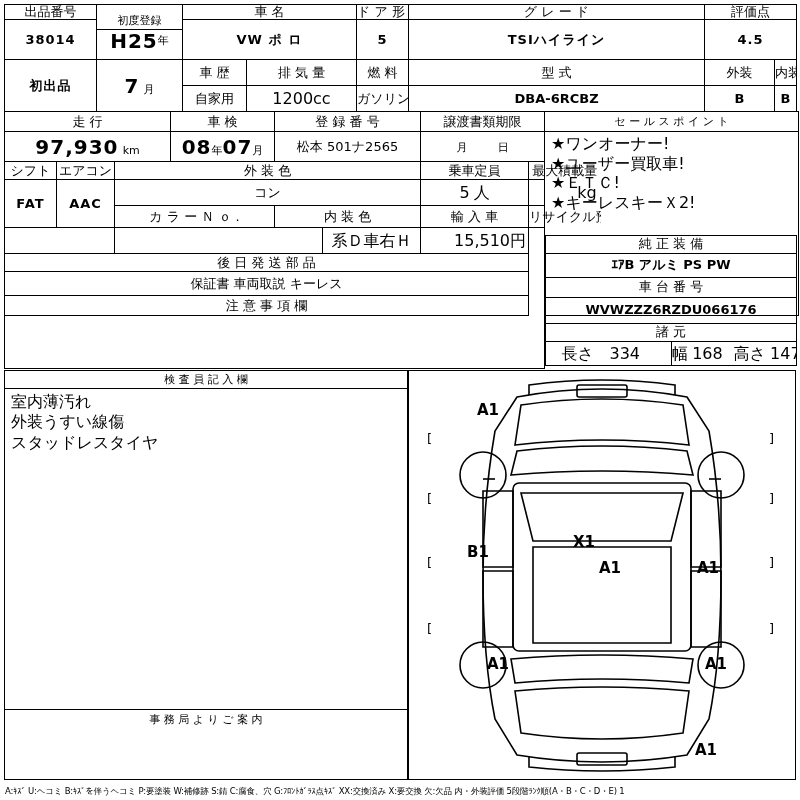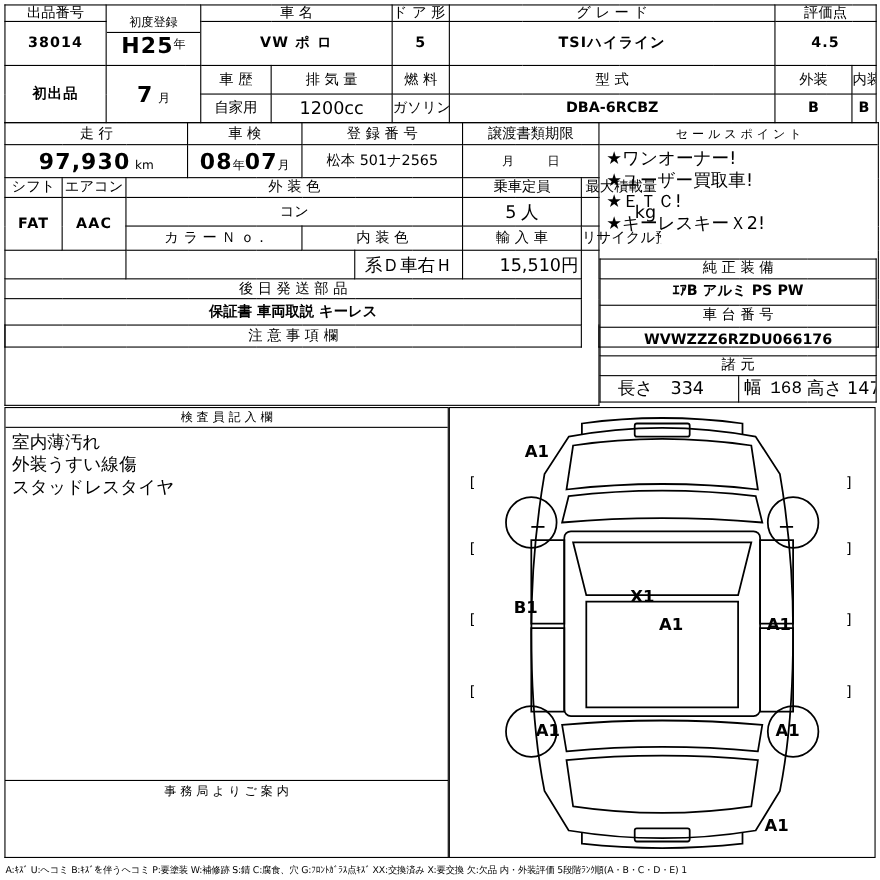--- a/index.html
+++ b/index.html
@@ -32,21 +32,21 @@
     line-height: 1.1;
     overflow: hidden;
     white-space: nowrap;
   }
   .lbl { font-size: 11px; }
   .lbl-sm { font-size: 16px; }
   .big { font-size: 23px; font-weight: bold; letter-spacing: 1px; }
   .big2 { font-size: 20px; font-weight: bold; letter-spacing: 1px; }
   .med { font-size: 16px; }
   .med-b { font-size: 16px; font-weight: bold; }
-  .left { text-align: left; padding-left: 4px; font-weight: bold; }
+  .left { text-align: left; padding-left: 4px; }
   .stack { display: flex; flex-direction: column; height: 100%; width: 100%; }
   .stack > div { flex: 1; display: flex; align-items: center; justify-content: center; }
   .bb { border-bottom: 1px solid #000; }
 
   
   .salespoints {
     text-align: left;
     padding: 2px 0 2px 6px;
     font-size: 16px;
     font-weight: normal;
@@ -290,21 +290,21 @@
     <tr style="height:18px;">
       <td colspan="4" class="lbl">諸 元</td>
     </tr>
     <tr style="height:24px;">
       <td style="border-right:none;margin-top:20px;">
         <span class="lbl-sm">長さ</span>
       </td>
       <td style="border-left:none;text-align:left;">
         <span class="med">334</span>
       </td>
-      <td style="border-right:none;text-align:center;font-family:Liberation Mono, monospace;">
+      <td style="border-right:none;text-align:left;">
         <span class="lbl-sm">幅</span>
         <span class="med">168</span>
       </td>
       <td style="border-left:none;text-align:right;padding-right:6px;">
         <span class="lbl-sm">高さ</span>
         <span class="med">147</span>
       </td>
     </tr>
   </tbody>
     </table>

